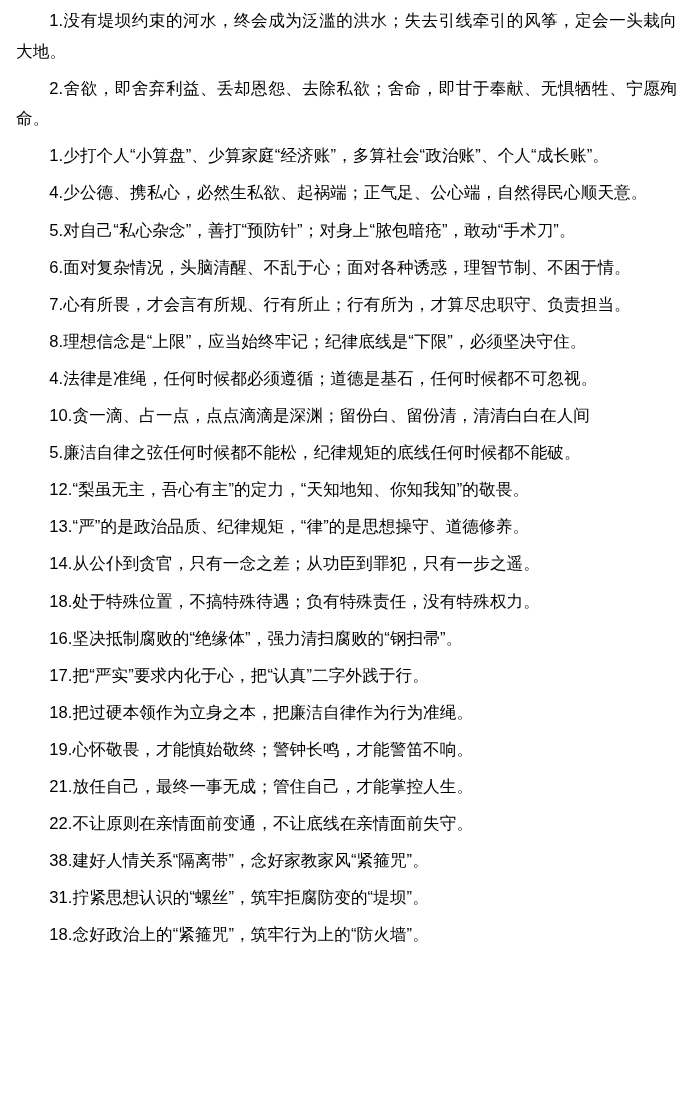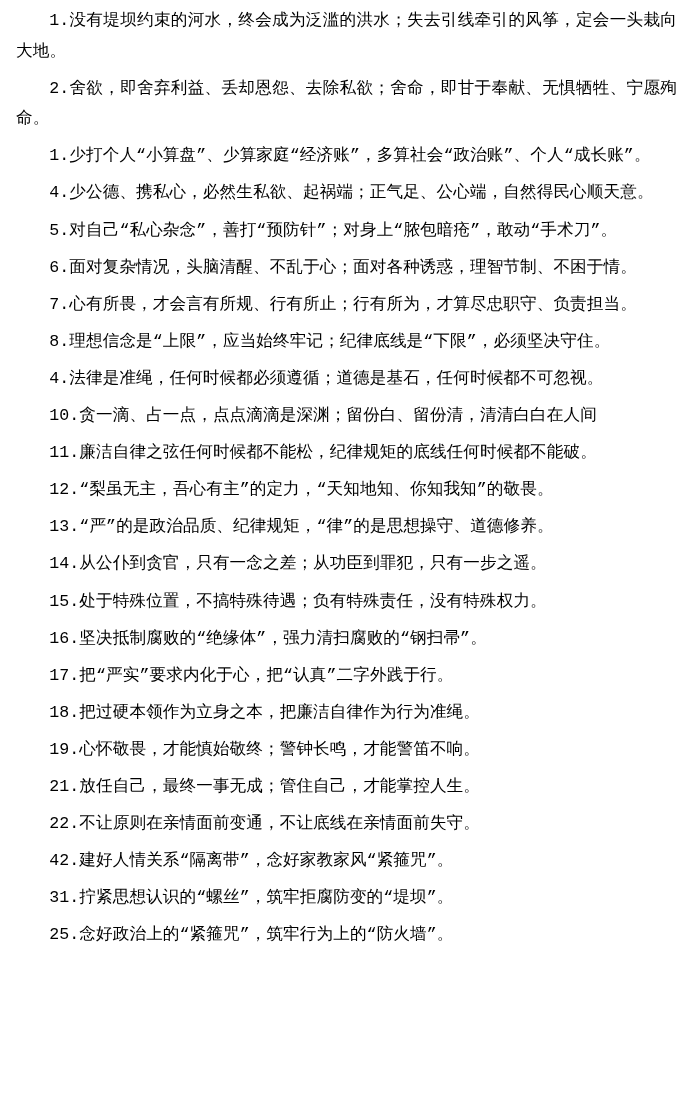--- a/index.html
+++ b/index.html
@@ -13,21 +13,20 @@
     font-family: "Liberation Sans", "DejaVu Sans", sans-serif;
     color: #000000;
     overflow: hidden;
   }
   .page {
     width: 693px;
     height: 1097px;
     box-sizing: border-box;
     padding: 6px 16px 0 16px;
     background: #ffffff;
-    font-family: Liberation Mono, monospace;
   }
   .doc-list {
     list-style: none;
     margin: 0;
     padding: 0;
   }
   .doc-item {
     font-size: 16.6px;
     line-height: 30.6px;
     text-indent: 2em;
@@ -47,28 +46,28 @@
     <li class="doc-item">1.没有堤坝约束的河水，终会成为泛滥的洪水；失去引线牵引的风筝，定会一头栽向大地。</li>
     <li class="doc-item">2.舍欲，即舍弃利益、丢却恩怨、去除私欲；舍命，即甘于奉献、无惧牺牲、宁愿殉命。</li>
     <li class="doc-item">1.少打个人“小算盘”、少算家庭“经济账”，多算社会“政治账”、个人“成长账”。</li>
     <li class="doc-item">4.少公德、携私心，必然生私欲、起祸端；正气足、公心端，自然得民心顺天意。</li>
     <li class="doc-item">5.对自己“私心杂念”，善打“预防针”；对身上“脓包暗疮”，敢动“手术刀”。</li>
     <li class="doc-item">6.面对复杂情况，头脑清醒、不乱于心；面对各种诱惑，理智节制、不困于情。</li>
     <li class="doc-item">7.心有所畏，才会言有所规、行有所止；行有所为，才算尽忠职守、负责担当。</li>
     <li class="doc-item">8.理想信念是“上限”，应当始终牢记；纪律底线是“下限”，必须坚决守住。</li>
     <li class="doc-item">4.法律是准绳，任何时候都必须遵循；道德是基石，任何时候都不可忽视。</li>
     <li class="doc-item">10.贪一滴、占一点，点点滴滴是深渊；留份白、留份清，清清白白在人间</li>
-    <li class="doc-item">11.廉洁自律之弦任何时候都不能松，纪律规矩的底线任何时候都不能破。</li>
+    <li class="doc-item">5.廉洁自律之弦任何时候都不能松，纪律规矩的底线任何时候都不能破。</li>
     <li class="doc-item">12.“梨虽无主，吾心有主”的定力，“天知地知、你知我知”的敬畏。</li>
     <li class="doc-item">13.“严”的是政治品质、纪律规矩，“律”的是思想操守、道德修养。</li>
     <li class="doc-item">14.从公仆到贪官，只有一念之差；从功臣到罪犯，只有一步之遥。</li>
-    <li class="doc-item">15.处于特殊位置，不搞特殊待遇；负有特殊责任，没有特殊权力。</li>
+    <li class="doc-item">18.处于特殊位置，不搞特殊待遇；负有特殊责任，没有特殊权力。</li>
     <li class="doc-item">16.坚决抵制腐败的“绝缘体”，强力清扫腐败的“钢扫帚”。</li>
     <li class="doc-item">17.把“严实”要求内化于心，把“认真”二字外践于行。</li>
     <li class="doc-item">18.把过硬本领作为立身之本，把廉洁自律作为行为准绳。</li>
     <li class="doc-item">19.心怀敬畏，才能慎始敬终；警钟长鸣，才能警笛不响。</li>
     <li class="doc-item">21.放任自己，最终一事无成；管住自己，才能掌控人生。</li>
     <li class="doc-item">22.不让原则在亲情面前变通，不让底线在亲情面前失守。</li>
-    <li class="doc-item">42.建好人情关系“隔离带”，念好家教家风“紧箍咒”。</li>
+    <li class="doc-item">38.建好人情关系“隔离带”，念好家教家风“紧箍咒”。</li>
     <li class="doc-item">31.拧紧思想认识的“螺丝”，筑牢拒腐防变的“堤坝”。</li>
-    <li class="doc-item">25.念好政治上的“紧箍咒”，筑牢行为上的“防火墙”。</li>
+    <li class="doc-item">18.念好政治上的“紧箍咒”，筑牢行为上的“防火墙”。</li>
   </ul>
 </div>
 
 </body></html>

